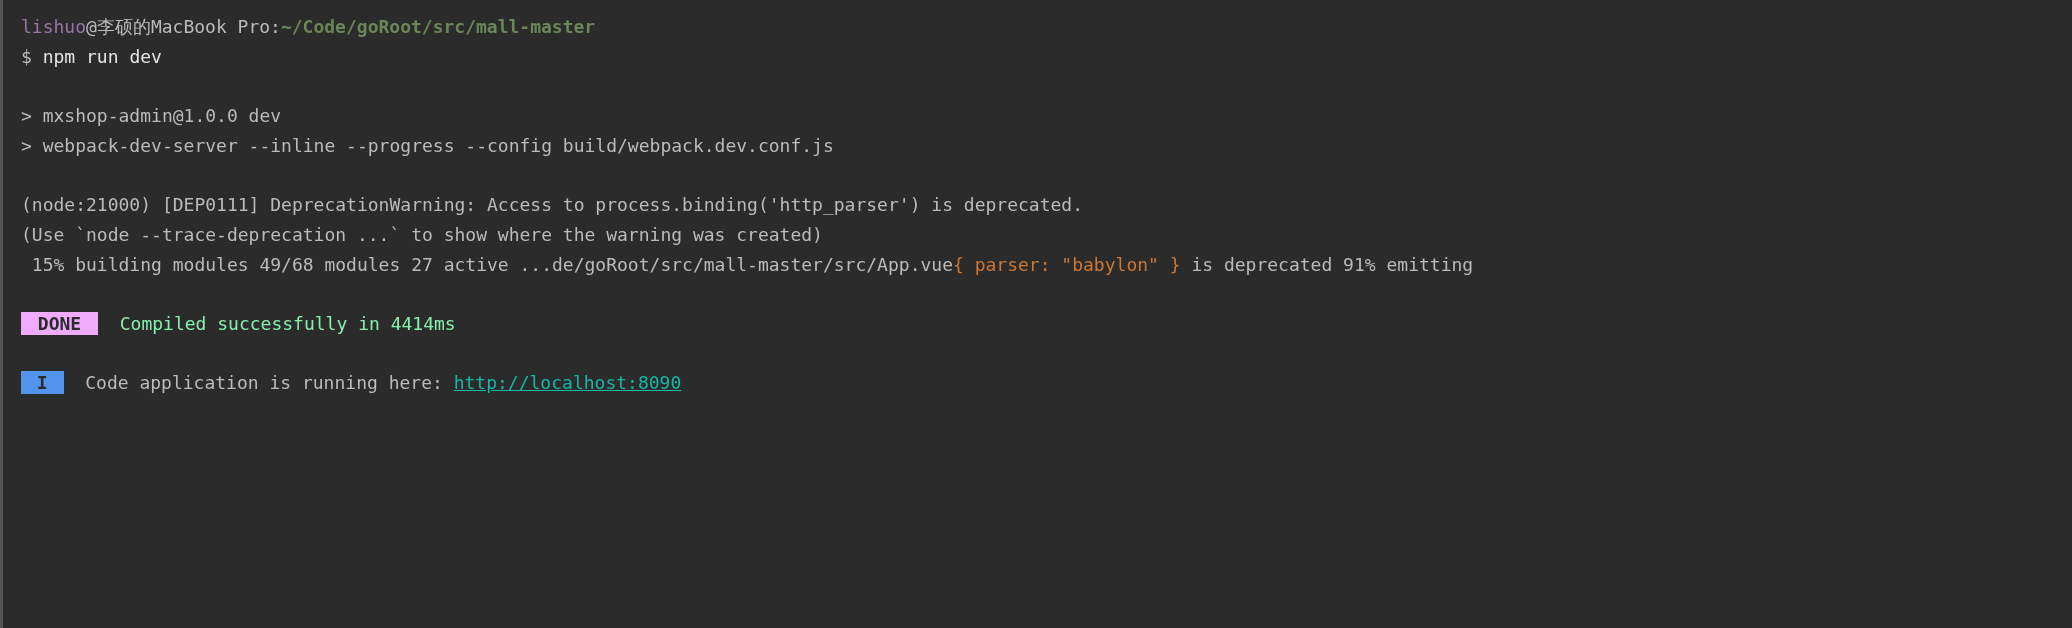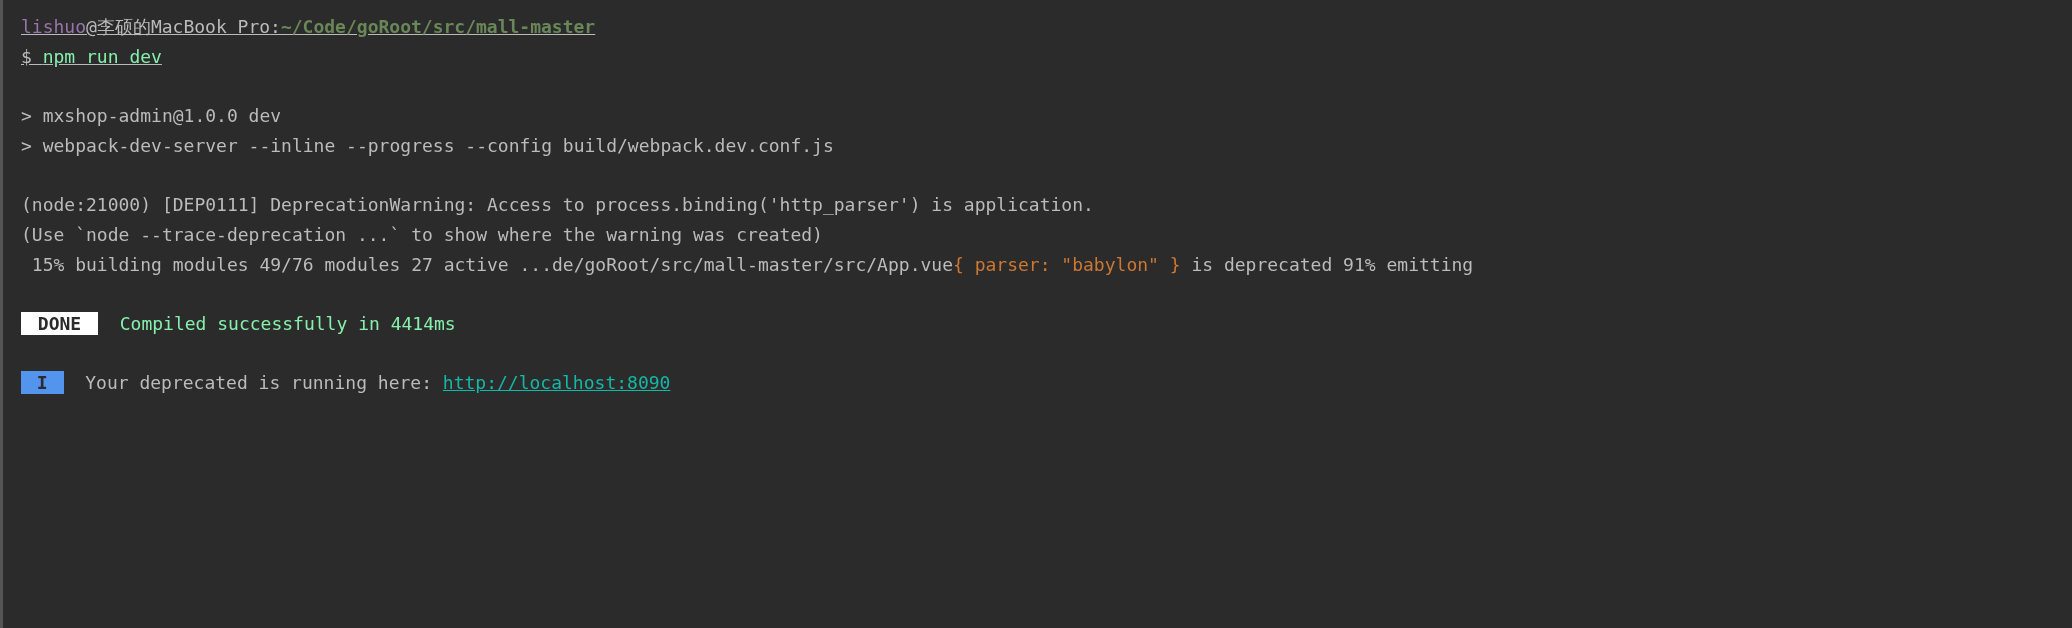--- a/index.html
+++ b/index.html
@@ -13,21 +13,20 @@
       font-size: 18px;
       line-height: 1.65;
       color: #bbbbbb;
       padding-left: 18px;
       padding-top: 12px;
       border-left: 3px solid #555;
       min-height: 100vh;
     }
     .prompt-line {
       white-space: pre;
-      text-decoration: underline;
     }
     .user {
       color: #9876aa;
     }
     .at {
       color: #bbbbbb;
     }
     .host {
       color: #bbbbbb;
     }
@@ -35,31 +34,31 @@
       color: #bbbbbb;
     }
     .path {
       color: #6a8759;
       font-weight: bold;
     }
     .dollar {
       color: #bbbbbb;
     }
     .command {
-      color: #86efac;
+      color: #e5e5e5;
     }
     .output {
       color: #bbbbbb;
       white-space: pre;
     }
     .yellow-text {
       color: #cc7832;
     }
     .done-badge {
-      background-color: #ffffff;
+      background-color: #f0abfc;
       color: #2b2b2b;
       padding: 1px 6px;
       font-weight: bold;
     }
     .done-text {
       color: #86efac;
     }
     .info-badge {
       background-color: #5394ec;
       color: #2b2b2b;
@@ -82,24 +81,24 @@
 
 <div class="prompt-line"><span class="dollar">$ </span><span class="command">npm run dev</span></div>
 
 <div class="blank-line"></div>
 
 <div class="output">&gt; mxshop-admin@1.0.0 dev</div>
 <div class="output">&gt; webpack-dev-server --inline --progress --config build/webpack.dev.conf.js</div>
 
 <div class="blank-line"></div>
 
-<div class="output">(node:21000) [DEP0111] DeprecationWarning: Access to process.binding('http_parser') is application.</div>
+<div class="output">(node:21000) [DEP0111] DeprecationWarning: Access to process.binding('http_parser') is deprecated.</div>
 <div class="output">(Use `node --trace-deprecation ...` to show where the warning was created)</div>
 
-<div class="output"><span> 15% building modules 49/76 modules 27 active ...de/goRoot/src/mall-master/src/App.vue</span><span class="yellow-text">{ parser: "babylon" }</span><span> is deprecated 91% emitting</span></div>
+<div class="output"><span> 15% building modules 49/68 modules 27 active ...de/goRoot/src/mall-master/src/App.vue</span><span class="yellow-text">{ parser: "babylon" }</span><span> is deprecated 91% emitting</span></div>
 
 <div class="blank-line"></div>
 
 <div class="output"><span class="done-badge"> DONE </span><span>  </span><span class="done-text">Compiled successfully in 4414ms</span></div>
 
 <div class="blank-line"></div>
 
-<div class="output"><span class="info-badge"> I </span><span>  </span><span>Your deprecated is running here: </span><span class="link">http://localhost:8090</span></div>
+<div class="output"><span class="info-badge"> I </span><span>  </span><span>Code application is running here: </span><span class="link">http://localhost:8090</span></div>
 
 </body></html>

